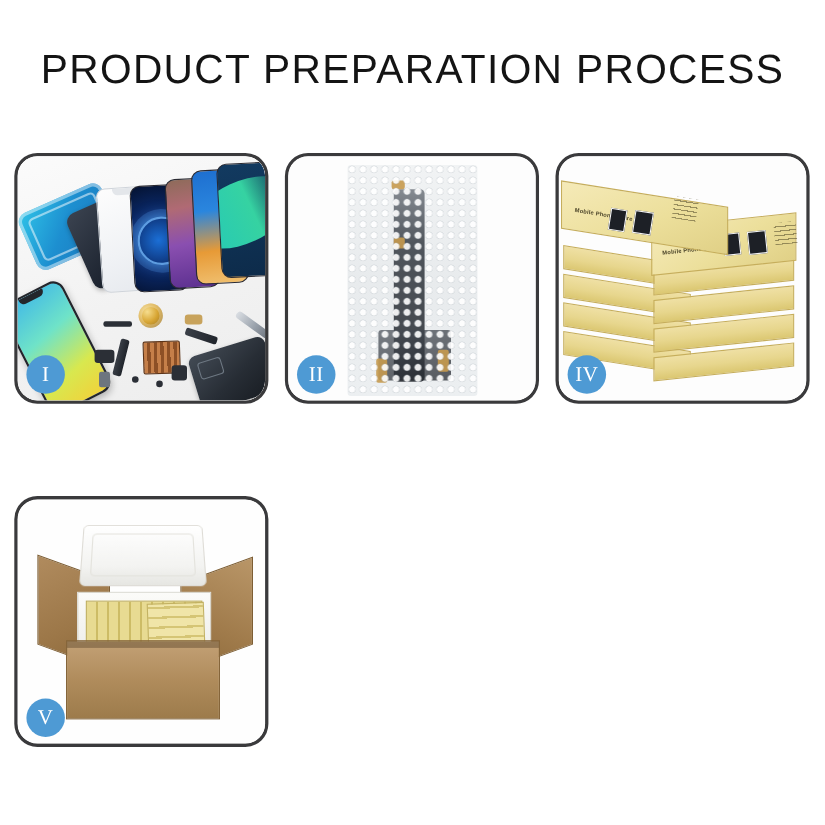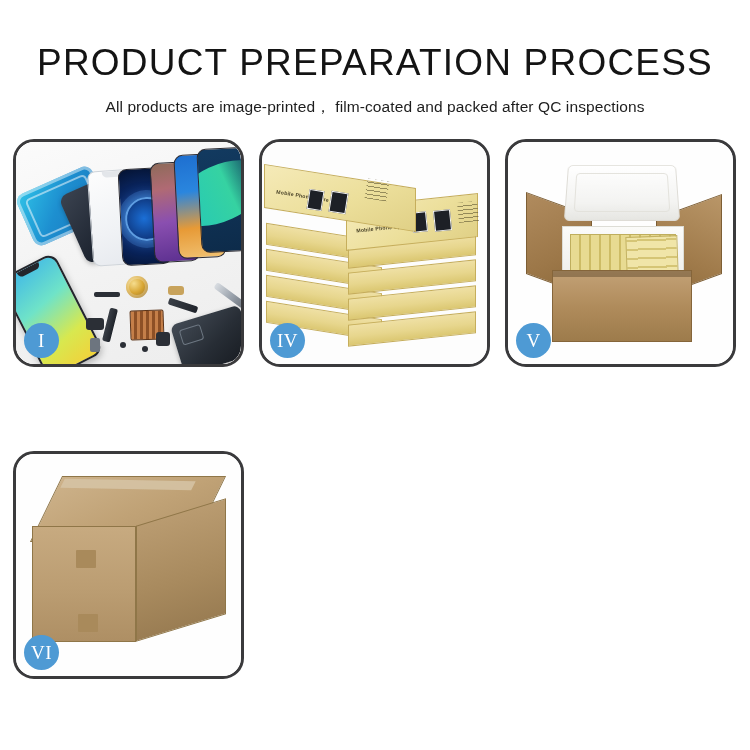--- a/index.html
+++ b/index.html
@@ -327,21 +327,20 @@
     background:#a98a5b; border-radius:1px;
   }
 </style>
 </head>
 <body>
 
 <div class="page">
 
   <div class="header">
     <div class="title">PRODUCT PREPARATION PROCESS</div>
-    <div class="subtitle">All products are image-printed， film-coated and packed after QC inspections</div>
   </div>
 
   <div class="grid">
 
     <div class="panel">
       <div class="panel-inner p1">
         <div class="sheen"></div>
         <div class="adhesive"></div>
         <div class="ph-dark"></div>
         <div class="glass"></div>
@@ -361,20 +360,34 @@
         <div class="part" style="left:126px;top:204px;width:6px;height:6px;border-radius:50%;"></div>
         <div class="part" style="left:70px;top:176px;width:18px;height:12px;border-radius:3px;"></div>
         <div class="part" style="left:74px;top:196px;width:10px;height:14px;border-radius:2px;background:#6d757f;"></div>
         <div class="part" style="left:140px;top:190px;width:14px;height:14px;border-radius:3px;"></div>
         <div class="housing"></div>
         <div class="driver"></div>
       </div>
       <div class="badge">I</div>
     </div>
 
+    <div class="panel">
+      <div class="panel-inner p2">
+        <div class="bubblebag">
+          <div class="innerpart"></div>
+          <div class="innerpart2"></div>
+          <div class="tape" style="left:40px;top:14px;width:12px;height:8px;"></div>
+          <div class="tape" style="left:42px;top:66px;width:10px;height:10px;"></div>
+          <div class="tape" style="left:26px;top:176px;width:10px;height:22px;"></div>
+          <div class="tape" style="left:82px;top:168px;width:10px;height:20px;"></div>
+          <div class="bubbles"></div>
+        </div>
+      </div>
+      <div class="badge">II</div>
+    </div>
 
 
     <div class="panel">
       <div class="panel-inner p4">
         <div class="stack">
 
           <div class="sbox" style="left:4px;top:168px;width:116px;height:22px;transform:skewY(9deg);"></div>
           <div class="sbox" style="left:4px;top:142px;width:116px;height:22px;transform:skewY(9deg);"></div>
           <div class="sbox" style="left:4px;top:116px;width:116px;height:22px;transform:skewY(9deg);"></div>
           <div class="sbox" style="left:4px;top:90px;width:116px;height:22px;transform:skewY(9deg);"></div>
@@ -406,26 +419,15 @@
         <div class="flapR"></div>
         <div class="foamLid"></div>
         <div class="foamBox"></div>
         <div class="ybars"></div>
         <div class="ybars2"></div>
         <div class="cartonBody"></div>
       </div>
       <div class="badge">V</div>
     </div>
 
-    <div class="panel">
-      <div class="panel-inner p6">
-        <div class="c6top"></div>
-        <div class="c6tape"></div>
-        <div class="c6side"></div>
-        <div class="c6front"></div>
-        <div class="c6lbl1"></div>
-        <div class="c6lbl2"></div>
-      </div>
-      <div class="badge">VI</div>
-    </div>
 
   </div>
 </div>
 
 </body></html>

